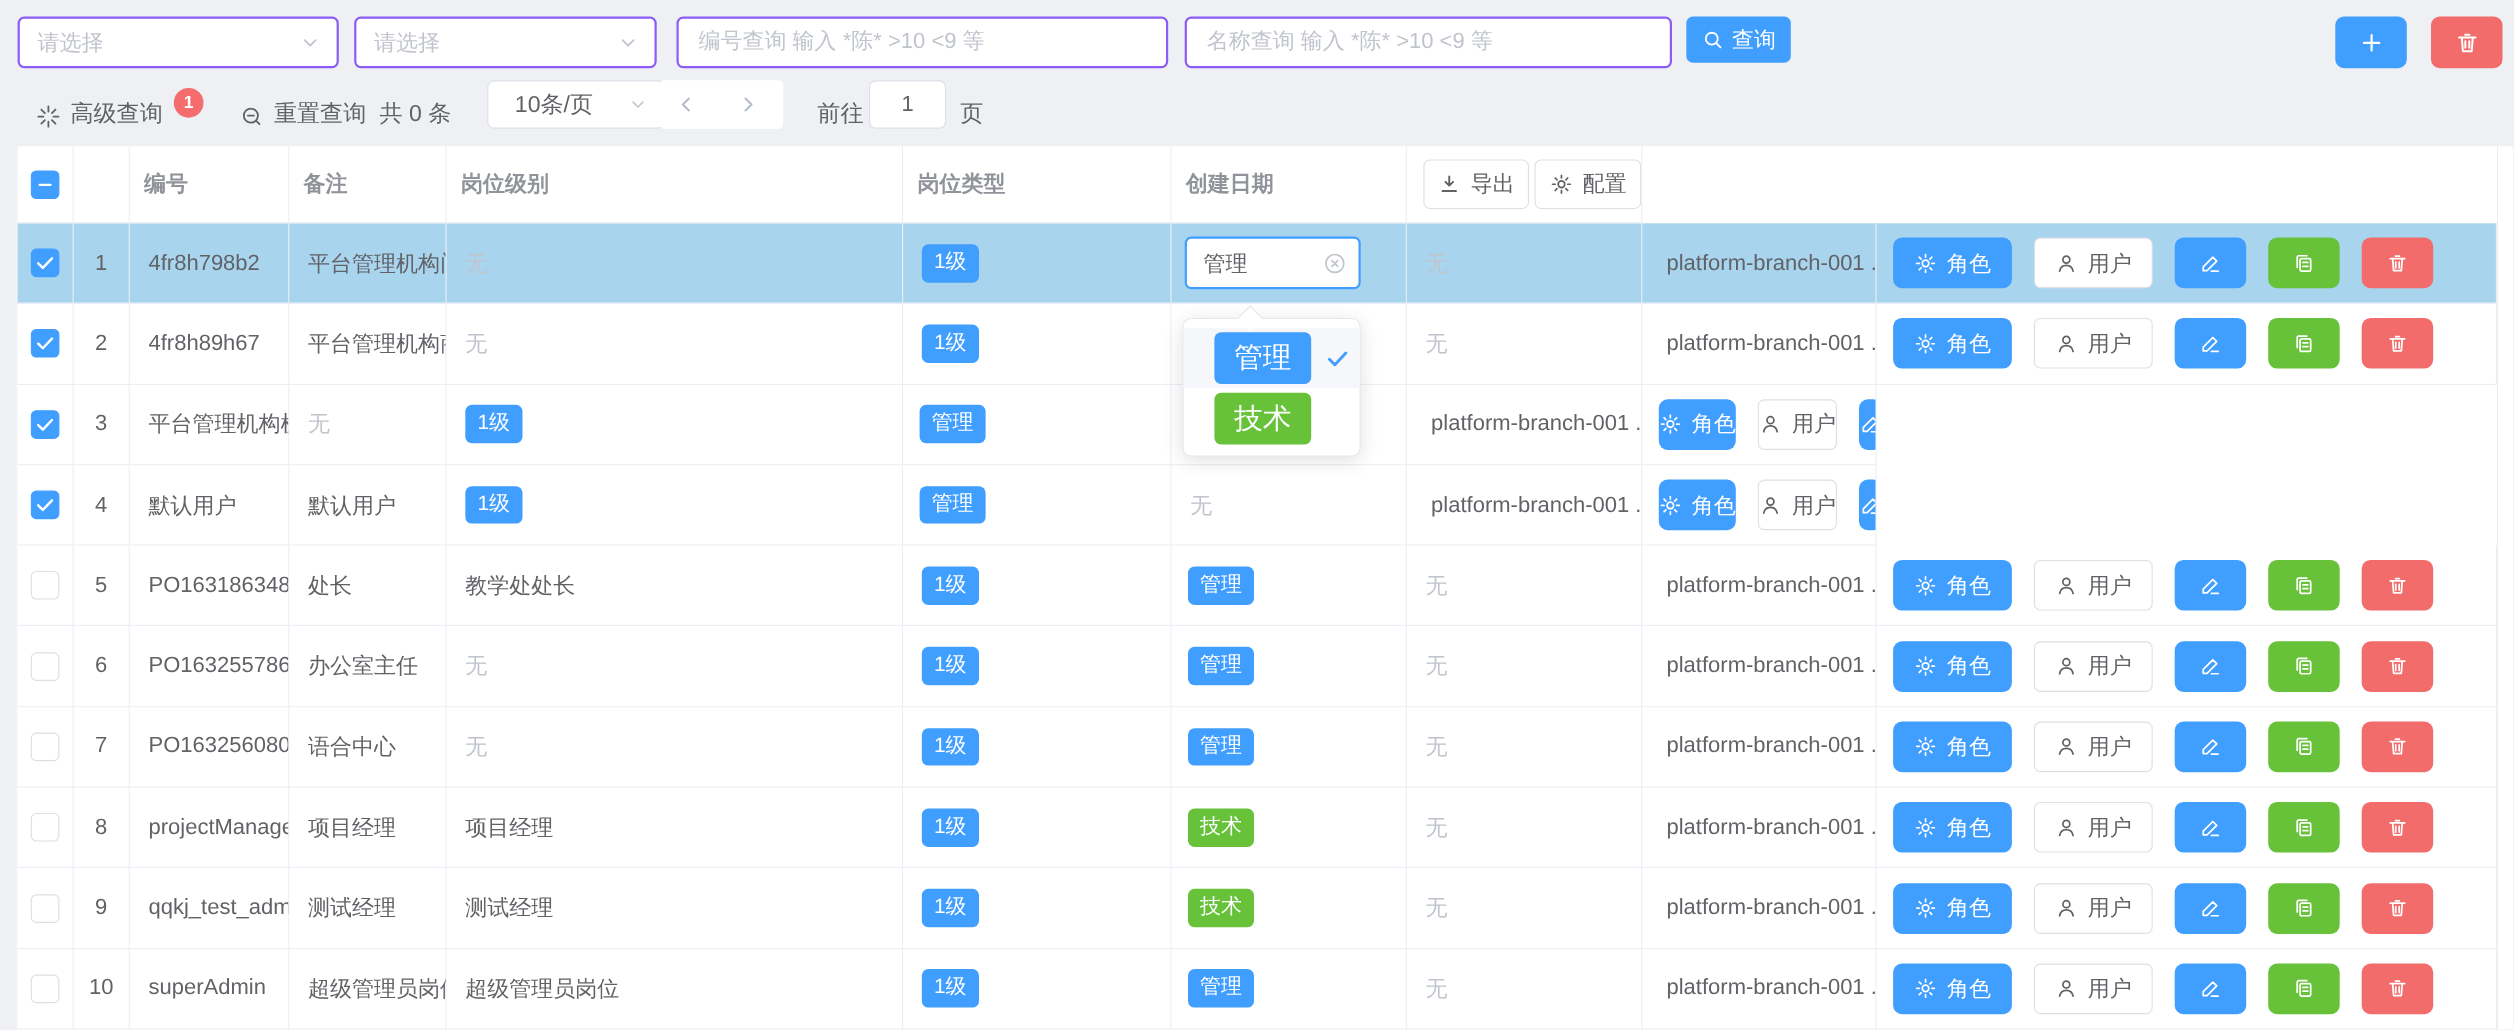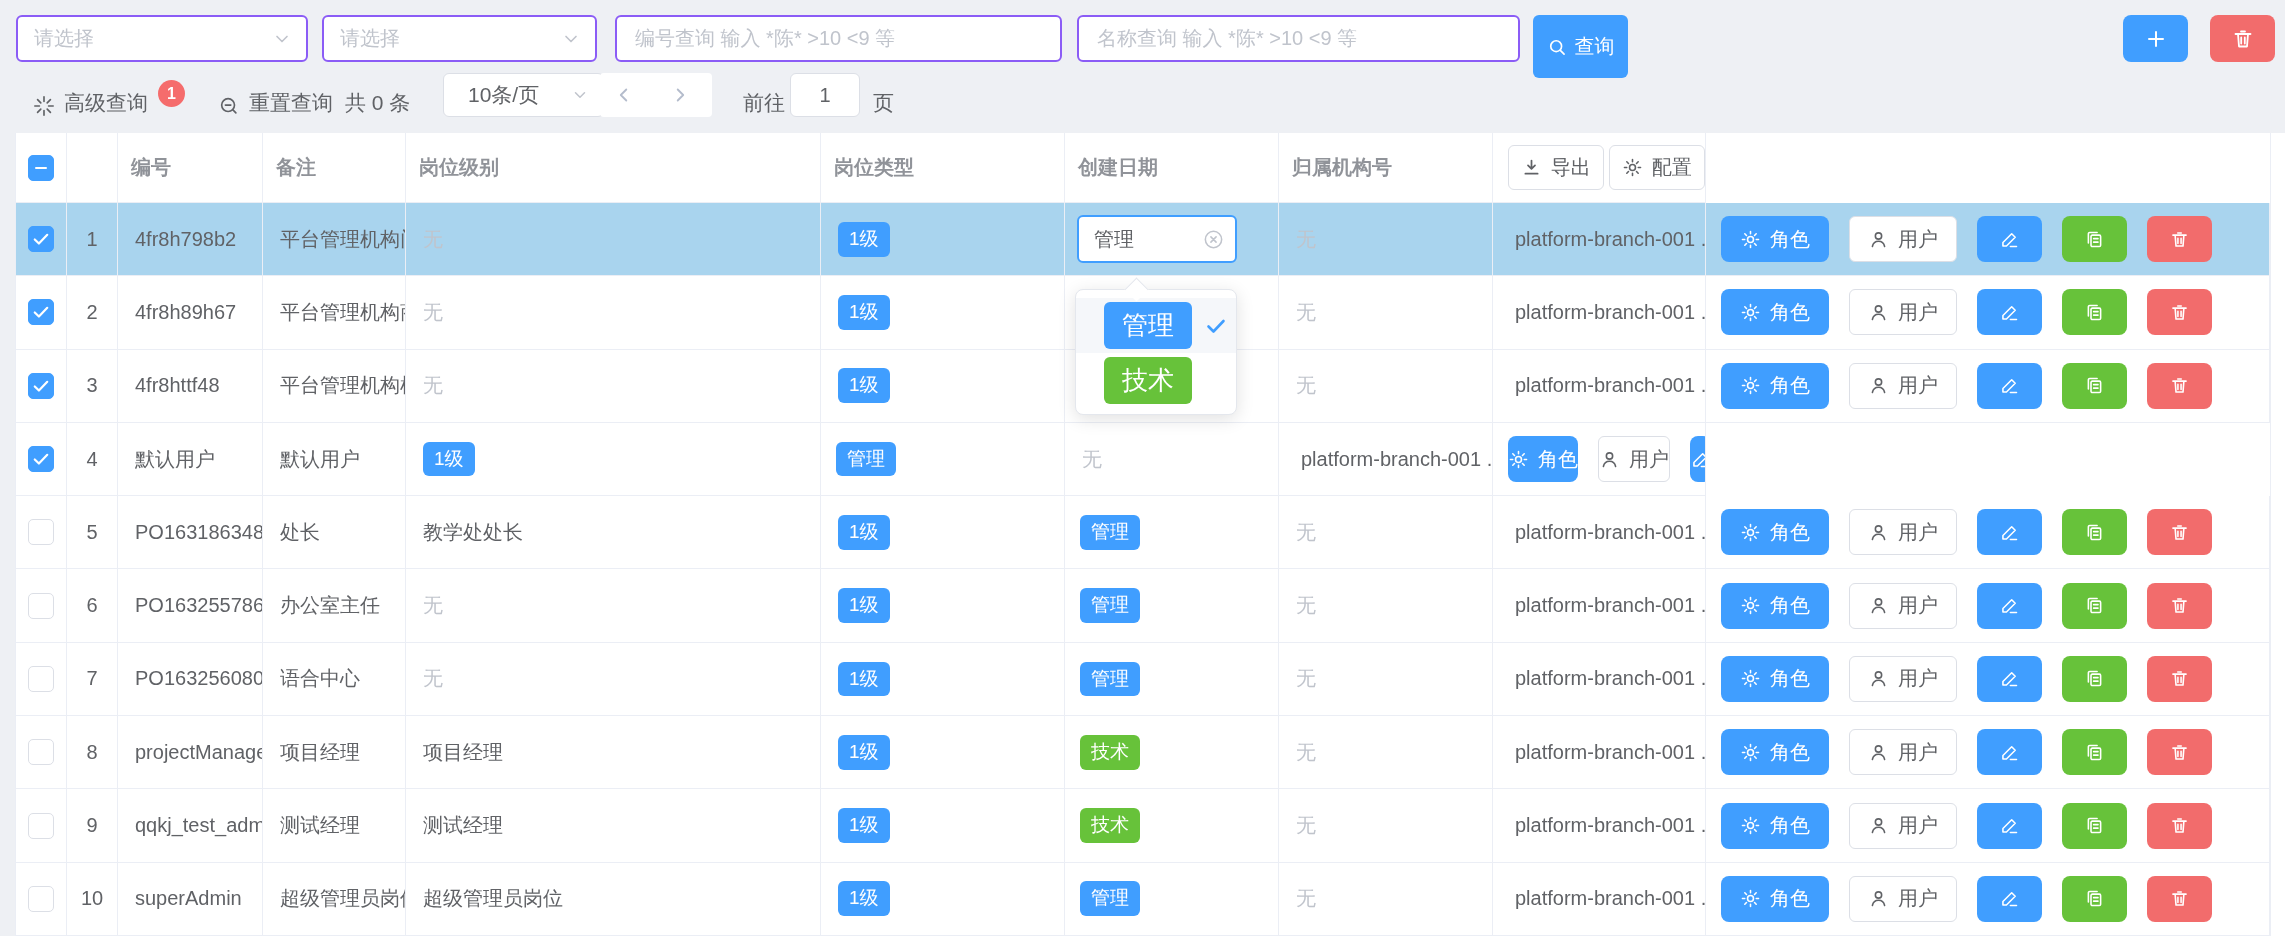--- a/index.html
+++ b/index.html
@@ -14,21 +14,21 @@
   .sel .ph{color:#c0c4cc;font-size:20px;}
   .sel .icn{color:#c0c4cc;font-size:20px;}
   .tin{padding:0 16px;}
   .tin input{border:none;outline:none;width:100%;font-size:20px;color:#606266;background:transparent;
              font-family:inherit;}
   .tin input::placeholder{color:#c0c4cc;}
   .btn{position:absolute;display:flex;align-items:center;justify-content:center;border-radius:6px;
        cursor:pointer;box-sizing:border-box;border:none;font-family:inherit;}
   .btn-primary{background:#409eff;color:#fff;}
   .btn-danger{background:#f26c6c;color:#fff;}
-  #search-btn{top:15px;left:1533px;width:95px;height:63px;font-size:20px;gap:8px;}
+  #search-btn{top:15px;left:1533px;width:95px;height:42px;font-size:20px;gap:8px;}
   #add-btn{top:15px;left:2123px;width:65px;height:47px;font-size:24px;border-radius:8px;}
   #del-btn{top:15px;left:2210px;width:65px;height:47px;font-size:24px;border-radius:8px;}
 
   
   .fbar{position:absolute;top:73px;left:0;width:2285px;height:47px;}
   .fitem{position:absolute;top:0;height:44px;display:flex;align-items:flex-end;color:#606266;font-size:21px;}
   .fitem .icn{font-size:22px;margin-right:9px;color:#606266;}
   .badge{display:inline-flex;align-items:center;justify-content:center;width:27px;height:27px;
          border-radius:50%;background:#f56c6c;color:#fff;font-size:16px;font-weight:bold;
          margin-left:10px;transform:translateY(-10px);}
@@ -205,21 +205,20 @@
                 </svg>
               </span>
             </span>
         </div>
         <div class="th cc"></div>
         <div class="th">编号</div>
         <div class="th">备注</div>
         <div class="th">岗位级别</div>
         <div class="th">岗位类型</div>
         <div class="th">创建日期</div>
-        <div class="th">归属机构号</div>
         <div class="th" style="padding-left:15px;gap:5px;">
           <button class="wbtn" style="width:108px;">
             <span class="icn">
                 <svg class="ic" viewBox="0 0 24 24">
                   <path d="M12 4v9M8 9.5l4 4 4-4M5 19h14" fill="none" stroke="currentColor" stroke-width="2" stroke-linecap="round" stroke-linejoin="round"></path>
                 </svg>
               </span>
             <span>导出</span>
           </button>
           <button class="wbtn" style="width:109px;">
@@ -383,21 +382,20 @@
           <div class="td cc">
             <div class="cb on">
               <span class="icn">
                 <svg class="ic" viewBox="0 0 24 24">
                   <path d="M4.5 12.5l5 5L19.5 7" fill="none" stroke="currentColor" stroke-width="2.6" stroke-linecap="round" stroke-linejoin="round"></path>
                 </svg>
               </span>
             </div>
           </div>
           <div class="td cc">3</div>
-          <div class="td">4fr8httf48</div>
           <div class="td">平台管理机构机构管理</div>
           <div class="td muted">无</div>
           <div class="td">
             <div class="tag blue">1级</div>
           </div>
           <div class="td" style="padding-left: 0px;">
             <div class="tag blue" style="margin-left: 15px;">管理</div>
           </div>
           <div class="td muted">无</div>
           <div class="td" style="padding-left: 22px;">platform-branch-001 ...</div>

